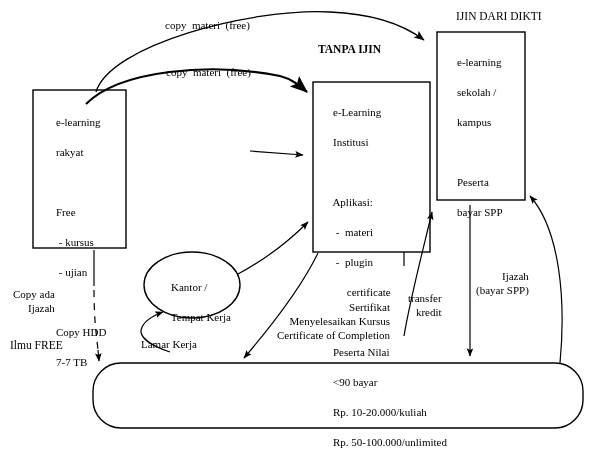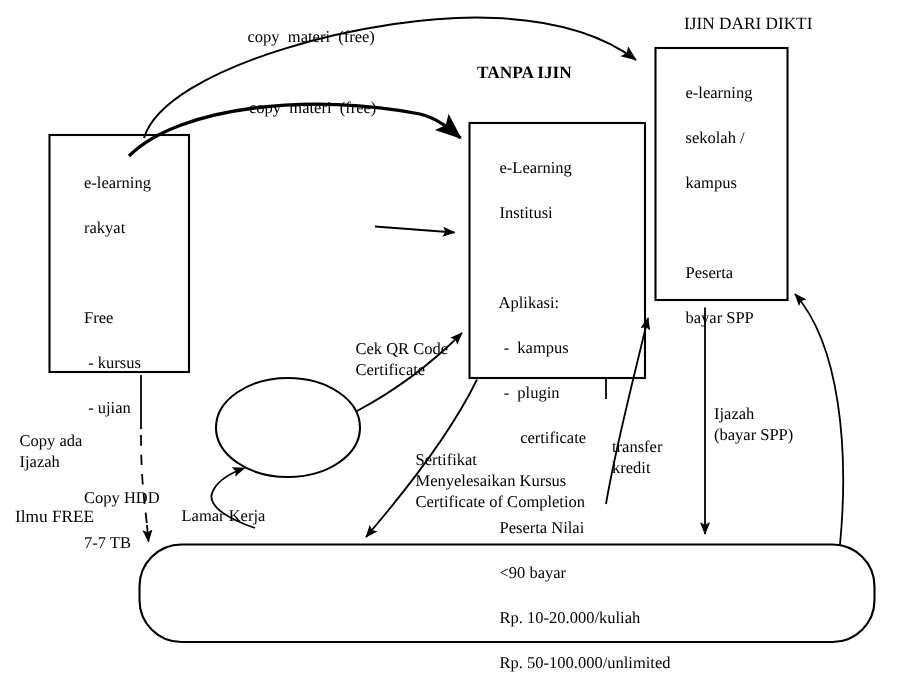--- a/index.html
+++ b/index.html
@@ -24,20 +24,21 @@
     height: 450px;
     pointer-events: none;
   }
   .lbl {
     position: absolute;
     font-family: "Liberation Serif", serif;
     font-size: 11px;
     line-height: 14px;
     color: #000;
     white-space: pre;
+    text-align: right;
   }
   .box-text {
     position: absolute;
     font-family: "Liberation Serif", serif;
     font-size: 11px;
     line-height: 15px;
     color: #000;
     white-space: pre;
   }
   .hdr {
@@ -113,55 +114,57 @@
     <br>
     <span>Copy HDD</span><br>
     <span>7-7 TB</span>
   </div>
 
   <div class="box-text" style="left:322px; top:90px;">
     <span>e-Learning</span><br>
     <span>Institusi</span><br>
     <br>
     <span>Aplikasi:</span><br>
-    <span> -  kampus</span><br>
+    <span> -  materi</span><br>
     <span> -  plugin</span><br>
     <span>     certificate</span><br>
     <br>
     <span>Peserta Nilai</span><br>
     <span>&lt;90 bayar</span><br>
     <span>Rp. 10-20.000/kuliah</span><br>
     <span>Rp. 50-100.000/unlimited</span>
   </div>
 
   <div class="box-text" style="left:446px; top:40px;">
     <span>e-learning</span><br>
     <span>sekolah /</span><br>
     <span>kampus</span><br>
     <br>
     <span>Peserta</span><br>
     <span>bayar SPP</span>
   </div>
 
+  <div class="box-text" style="left:160px; top:265px;">
+    <span>Kantor /</span><br>
+    <span>Tempat Kerja</span>
+  </div>
 
 
   <div class="lbl" style="left:165px; top:18px;">copy  materi  (free)</div>
 
   <div class="lbl" style="left:166px; top:65px;">copy  materi  (free)</div>
 
 
-  <div class="lbl" style="left:237px; top:226px;">Cek QR Code
-Certificate</div>
 
   <div class="lbl" style="left:13px; top:287px;">Copy ada
 Ijazah</div>
 
   <div class="lbl" style="left:10px; top:338px; font-size:11.5px;">Ilmu FREE</div>
 
-  <div class="lbl" style="left:121px; top:337px;">Lamar Kerja</div>
+  <div class="lbl" style="left:141px; top:337px;">Lamar Kerja</div>
 
   <div class="lbl" style="left:277px; top:300px;">Sertifikat
 Menyelesaikan Kursus
 Certificate of Completion</div>
 
   <div class="lbl" style="left:408px; top:291px;">transfer
 kredit</div>
 
   <div class="lbl" style="left:476px; top:269px;">Ijazah
 (bayar SPP)</div>

